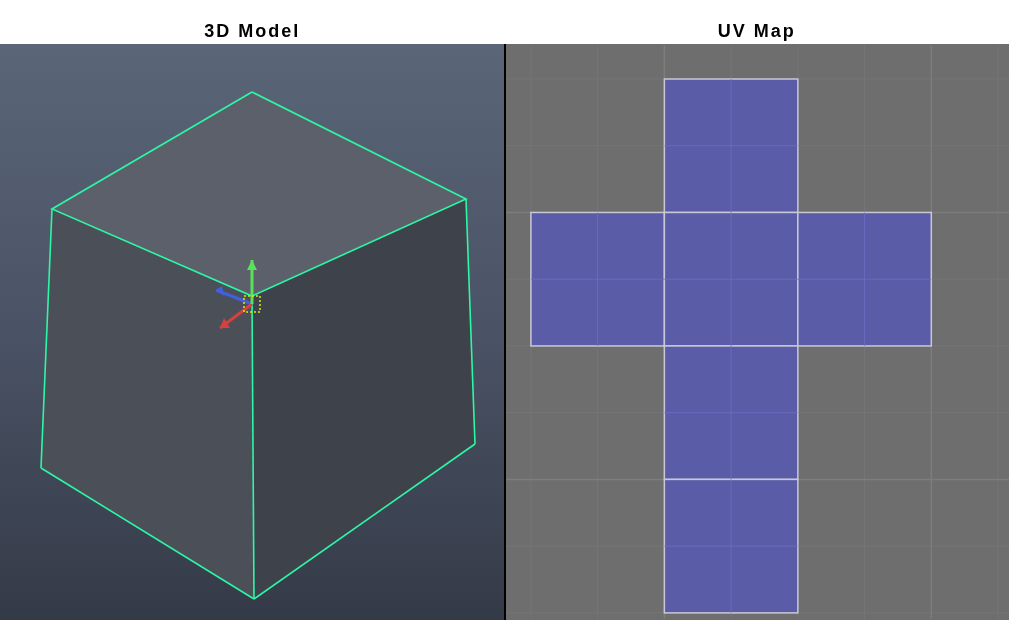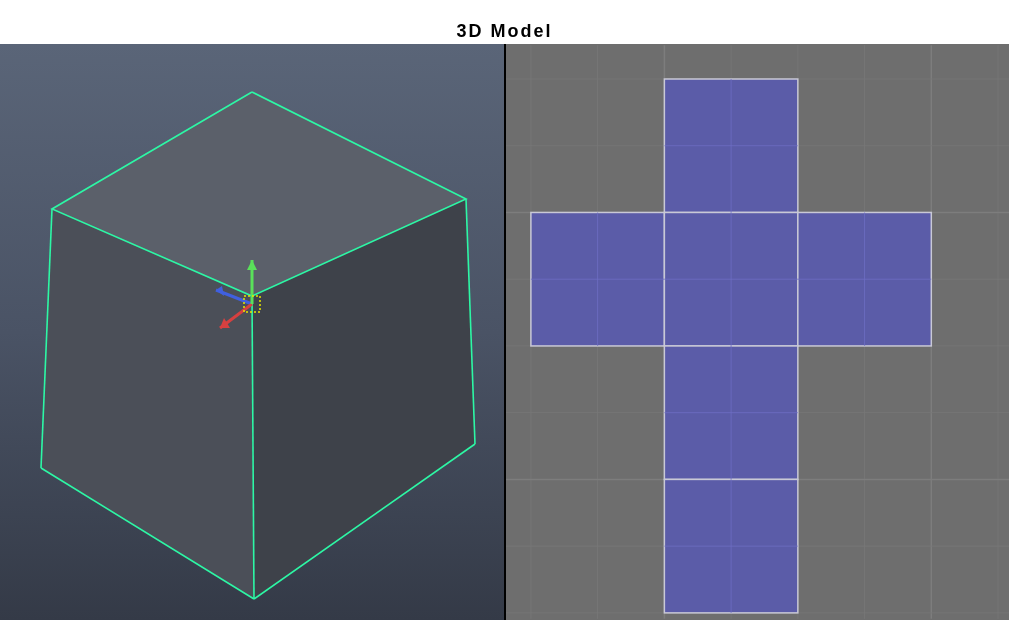--- a/index.html
+++ b/index.html
@@ -79,20 +79,21 @@
     .uv-subline {
       stroke: #6e6ec4;
       stroke-width: 0.8;
     }
   </style>
 </head>
 <body>
 
 <div class="header">
   <div class="header-label">3D Model</div>
+  <div class="header-label">UV Map</div>
 </div>
 
 <div class="panels">
 
   <div class="panel panel-3d">
     <svg class="cube-svg" viewBox="0 0 504 576">
 
       <polygon points="252,48 466,155 252,252 52,165" fill="#5b606a"></polygon>
 
       <polygon points="52,165 252,252 254,555 41,424" fill="#4b4f58"></polygon>

